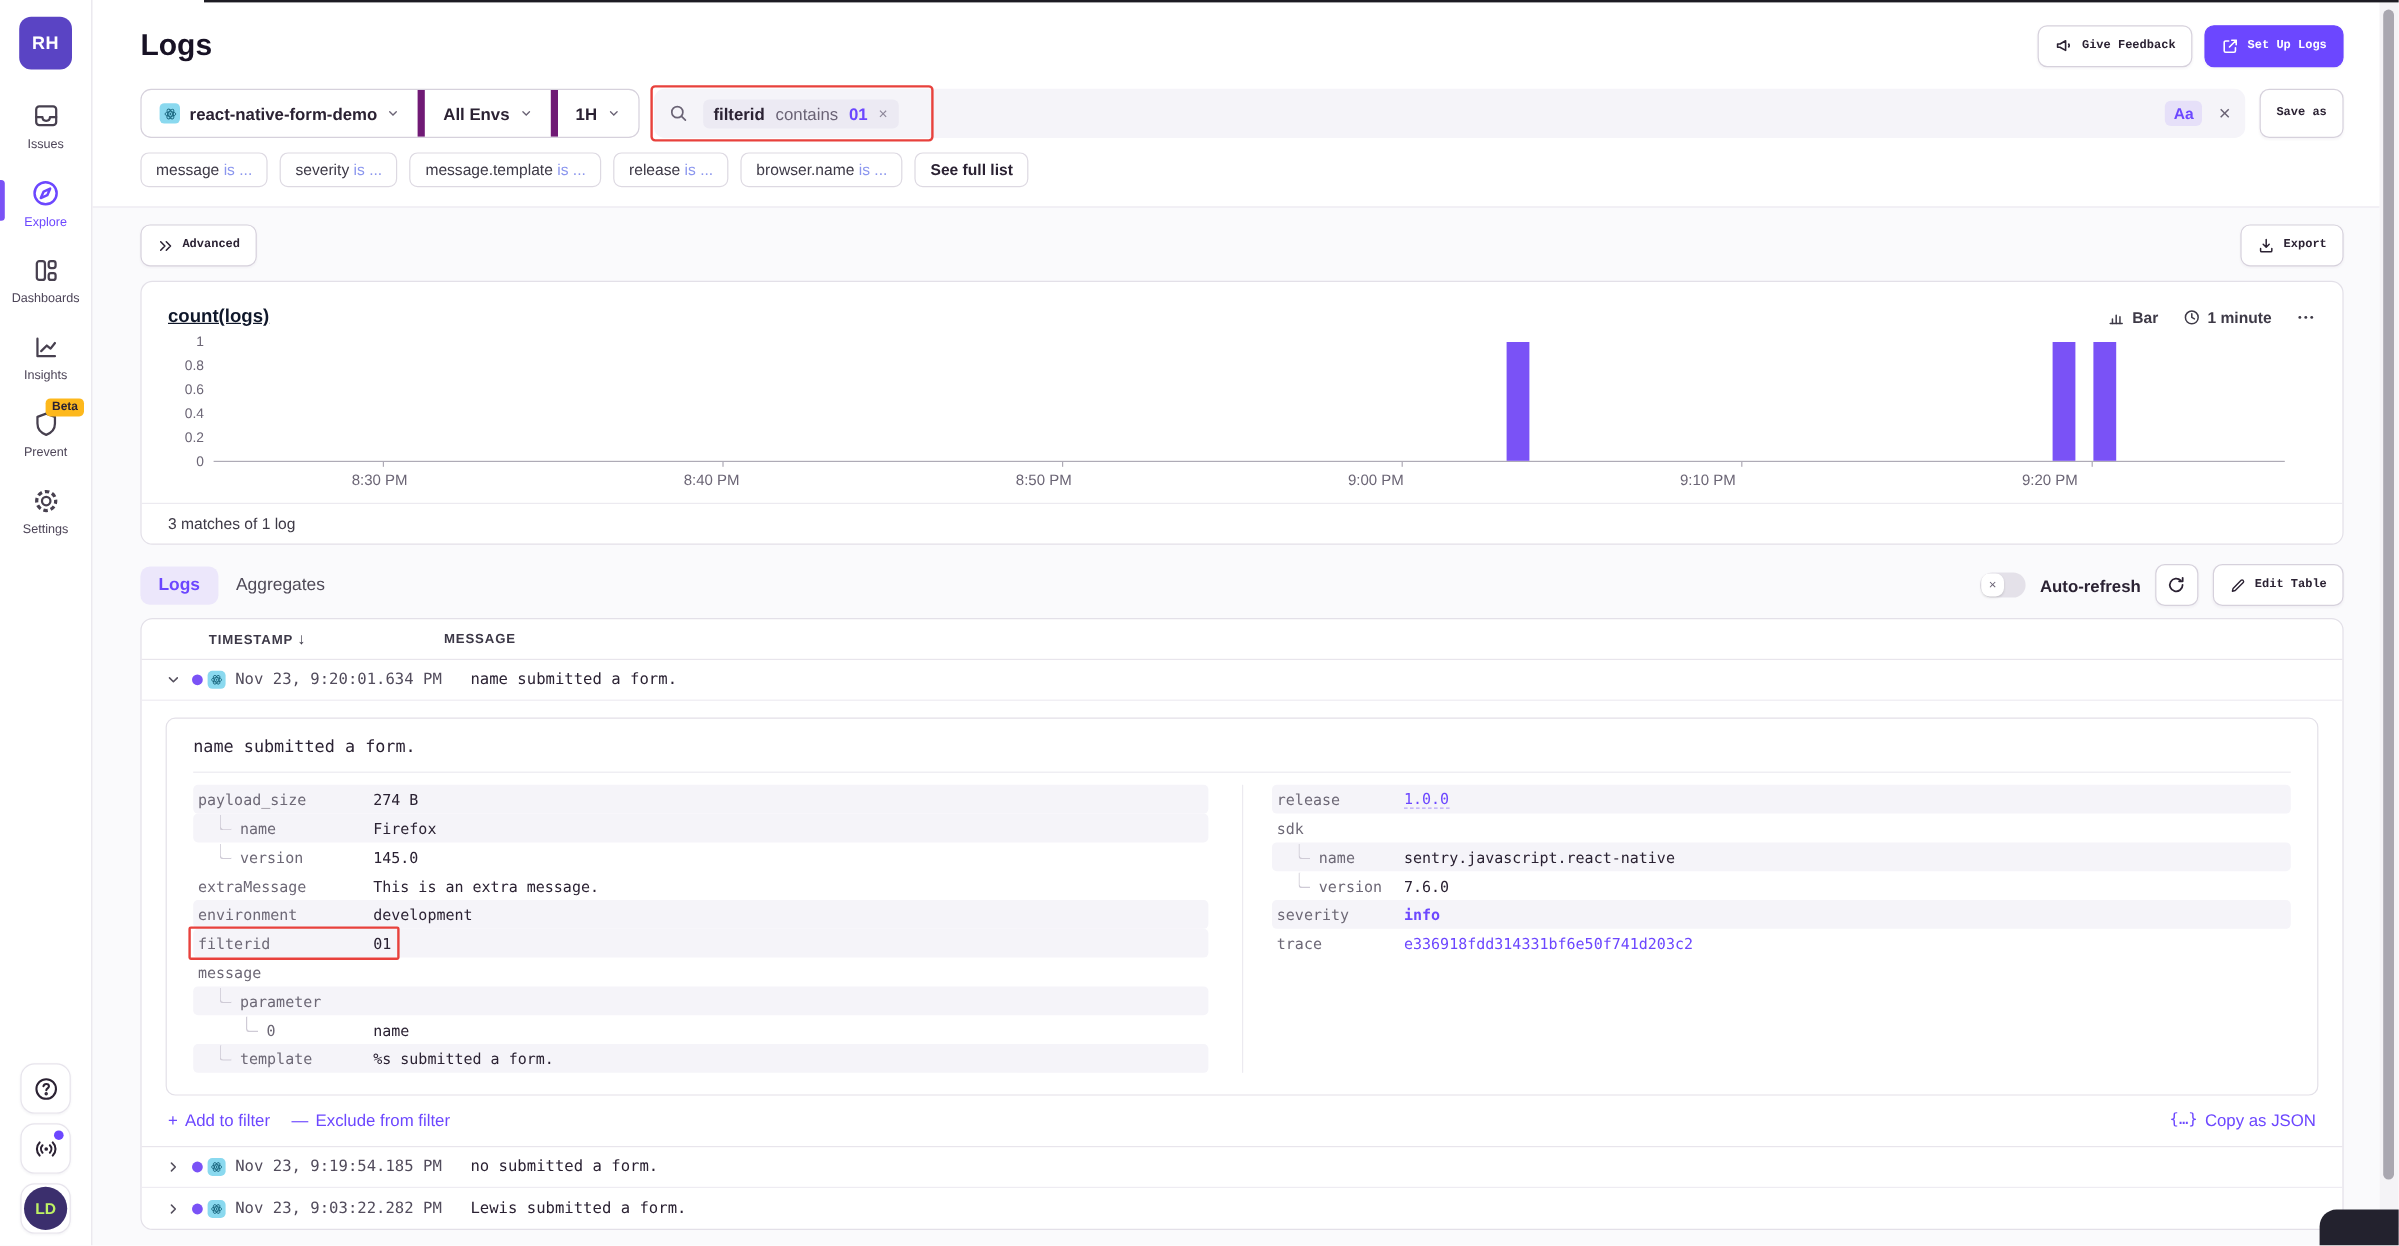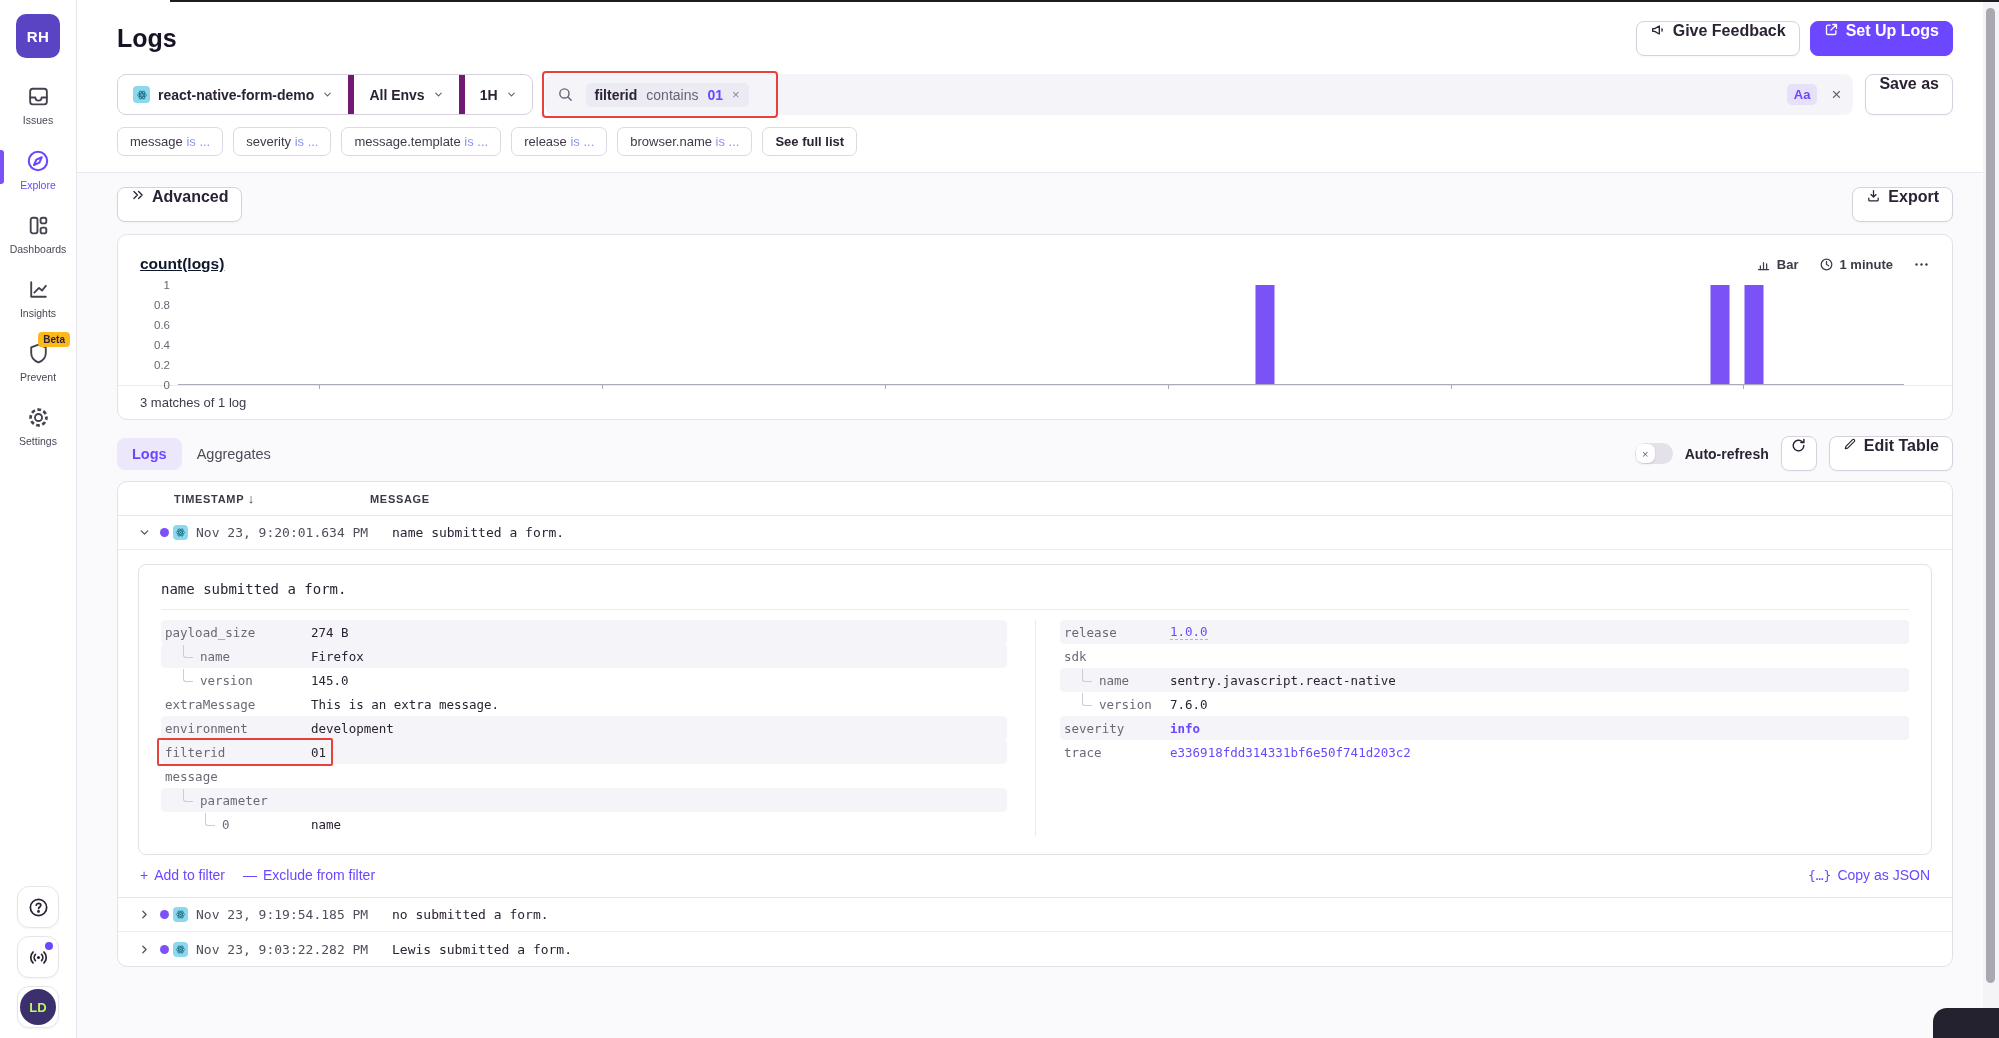--- a/index.html
+++ b/index.html
@@ -28,21 +28,21 @@
   .sq-btn { width:42px; height:42px; background:#fff; border:1px solid #e7e4ec; border-radius:12px; display:flex; align-items:center; justify-content:center; position:relative; box-shadow:0 1px 2px rgba(40,30,70,.05); cursor:pointer; }
   .notif-dot { position:absolute; top:5px; right:5px; width:8px; height:8px; border-radius:50%; background:#6C47FF; }
   .avatar { width:36px; height:36px; border-radius:50%; background:#3b2f6d; color:#bef264; font-size:13px; font-weight:bold; display:flex; align-items:center; justify-content:center; }
 
   
   .main { position:absolute; left:77px; top:0; right:16px; bottom:0; background:#fafafc; }
   .page-header { background:#fff; border-bottom:1px solid #eae7ef; padding:16px 30px 16px 40px; }
   .title-row { display:flex; align-items:center; justify-content:space-between; height:44px; }
   .page-title { font-size:25px; font-weight:bold; color:#181225; }
   .title-actions { display:flex; gap:10px; }
-  .btn { display:inline-flex; gap:7px; border:1px solid #d6d1dc; background:#fff; color:#2b2233; font-size:16px; font-weight:bold; border-radius:8px; padding:0 13px; height:35px; cursor:pointer; font-family:Liberation Sans, sans-serif; box-shadow:0 1px 2px rgba(40,30,70,.04); }
+  .btn { display:inline-flex; align-items:center; gap:7px; border:1px solid #d6d1dc; background:#fff; color:#2b2233; font-size:10px; font-weight:bold; border-radius:8px; padding:0 13px; height:35px; cursor:pointer; font-family:Liberation Mono, monospace; box-shadow:0 1px 2px rgba(40,30,70,.04); }
   .btn.primary { background:#6C47FF; border-color:#6C47FF; color:#fff; }
 
   .filter-row { display:flex; align-items:stretch; gap:12px; margin-top:14px; height:41px; }
   .seg-group { display:flex; border:1px solid #d6d1dc; border-radius:9px; background:#fff; overflow:hidden; }
   .seg { display:flex; align-items:center; gap:8px; padding:0 15px; font-size:14px; font-weight:bold; color:#2b2233; cursor:pointer; }
   .seg + .seg { border-left:6px solid #701a75; }
   .react-chip { width:17px; height:17px; border-radius:4px; background:#8ad9ef; display:flex; align-items:center; justify-content:center; }
   .chev { display:inline-flex; }
   .searchbar { flex:1; background:#f5f4f9; border-radius:9px; display:flex; align-items:center; padding:0 12px; position:relative; }
   .search-annotation { position:absolute; left:-3px; top:-3px; width:236px; bottom:-3px; border:2.5px solid #e8413c; border-radius:4px; pointer-events:none; }
@@ -386,20 +386,28 @@
               <div class="xtick" style="left: 24.5902%;"></div>
               <div class="xtick" style="left: 40.9836%;"></div>
               <div class="xtick" style="left: 57.377%;"></div>
               <div class="xtick" style="left: 73.7705%;"></div>
               <div class="xtick" style="left: 90.6557%;"></div>
               <div class="bar-el" style="left: 62.9508%; height: 100%; background: rgb(122, 82, 246);"></div>
               <div class="bar-el" style="left: 89.3443%; height: 100%; background: rgb(122, 82, 246);"></div>
               <div class="bar-el" style="left: 91.3115%; height: 100%; background: rgb(122, 82, 246);"></div>
             </div>
         </div>
+        <div class="x-labels" id="x-labels">
+            <span class="xl" style="left: 8.19672%;">8:30 PM</span>
+            <span class="xl" style="left: 24.5902%;">8:40 PM</span>
+            <span class="xl" style="left: 40.9836%;">8:50 PM</span>
+            <span class="xl" style="left: 57.377%;">9:00 PM</span>
+            <span class="xl" style="left: 73.7705%;">9:10 PM</span>
+            <span class="xl" style="left: 90.6557%;">9:20 PM</span>
+          </div>
       </div>
       <div class="chart-footer">3 matches of 1 log</div>
     </div>
 
     <div class="tabs-row">
       <div class="tab active">Logs</div>
       <div class="tab">Aggregates</div>
       <div class="tabs-right">
         <div class="toggle">
             <div class="knob">×</div>
@@ -497,20 +505,27 @@
                   </span>
                   <span class="v"></span>
                 </div>
               <div class="kv-row i2">
                   <span class="k">
                     <span class="conn"></span>
                     <span>0</span>
                   </span>
                   <span class="v">name</span>
                 </div>
+              <div class="kv-row stripe i1">
+                  <span class="k">
+                    <span class="conn"></span>
+                    <span>template</span>
+                  </span>
+                  <span class="v">%s submitted a form.</span>
+                </div>
             </div>
             <div class="kv-col right">
               <div class="kv-row stripe">
                   <span class="k">release</span>
                   <span class="v link">1.0.0</span>
                 </div>
               <div class="kv-row">
                   <span class="k">sdk</span>
                   <span class="v"></span>
                 </div>

